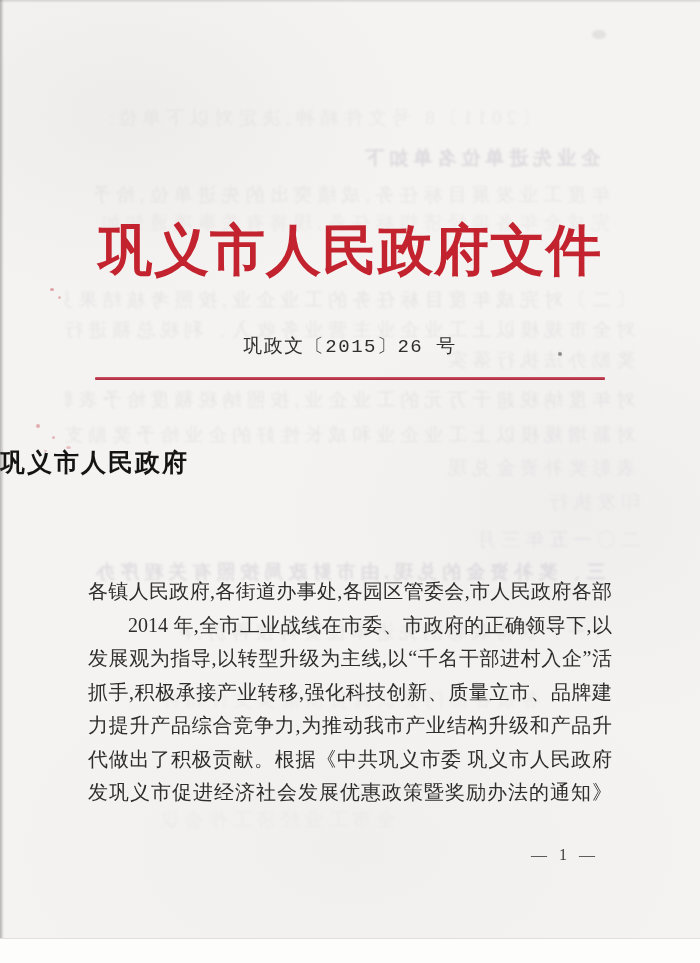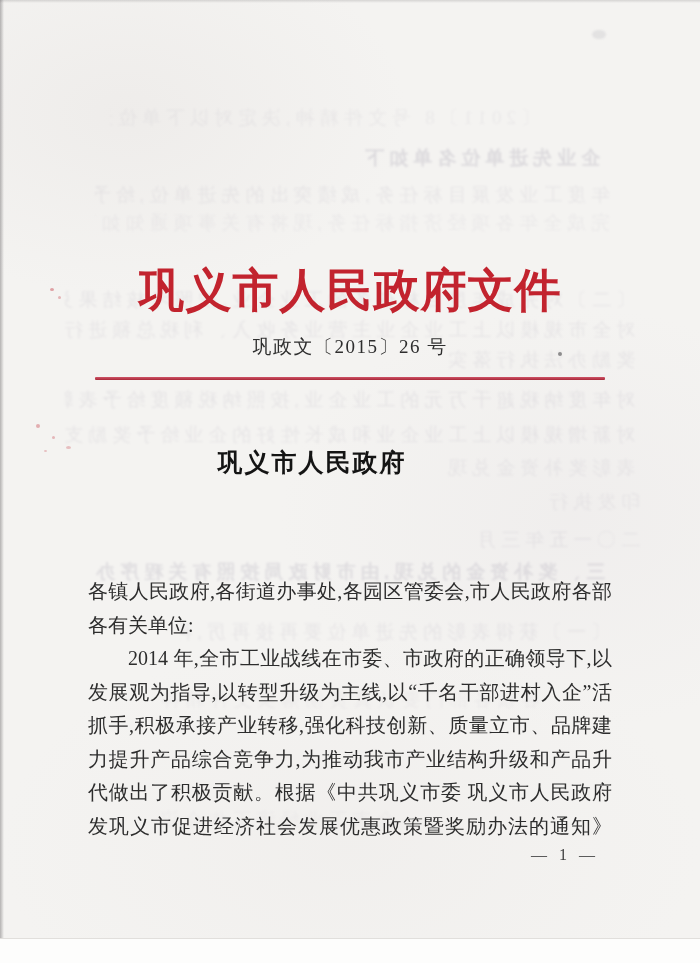--- a/index.html
+++ b/index.html
@@ -25,35 +25,36 @@
   .bleed-layer{position:absolute;left:0;top:0;width:700px;height:941px;overflow:hidden;}
   .bleed{
     position:absolute;height:24px;white-space:nowrap;overflow:hidden;
     transform:scaleX(-1);filter:blur(1px);
     font-size:19px;letter-spacing:5px;color:#938da1;line-height:24px;
   }
   .bleed.bold{font-weight:bold;color:#7e7890;}
 
   .red-header{
     position:absolute;left:0;top:219px;width:700px;height:64px;
-    text-align:center;font-size:46px;line-height:64px;font-weight:bold;
-    color:#c2232e;letter-spacing:1px;white-space:nowrap;margin-top:40px;
+    text-align:center;font-size:55px;line-height:64px;font-weight:bold;
+    color:#c2232e;letter-spacing:1px;white-space:nowrap;
   }
   .doc-number{
     position:absolute;left:0;top:335px;width:700px;height:24px;
     text-align:center;font-size:19px;line-height:24px;color:#2e2e2e;
     letter-spacing:1.5px;
+    font-family:Liberation Mono, monospace;
   }
   .red-line{
     position:absolute;left:95px;top:377px;width:510px;height:3px;
     background:linear-gradient(180deg,#cf5468,#a82737);border-radius:1px;
   }
   .doc-title{
     position:absolute;left:0;top:442px;width:624px;
-    text-align:center;font-weight:bold;color:#141414;
+    font-weight:bold;color:#141414;
     font-size:25px;line-height:41px;letter-spacing:2px;
   }
   .doc-title div{white-space:nowrap;}
   .body-text{
     position:absolute;left:88px;top:575px;width:524px;
     font-size:20px;line-height:33.5px;color:#2d2d2d;
   }
   .bl{
     display:block;text-align:justify;text-align-last:justify;
     text-justify:inter-character;white-space:normal;overflow:hidden;height:33.5px;
@@ -96,21 +97,20 @@
 <div class="doc-number">巩政文〔2015〕26 号</div>
 
 <div class="red-line"></div>
 
 <div class="doc-title">
   <div>巩义市人民政府</div>
 </div>
 
 <div class="body-text">
   <div class="bl">各镇人民政府,各街道办事处,各园区管委会,市人民政府各部门,</div>
-  <div class="bl short">各有关单位:</div>
   <div class="bl indent">2014 年,全市工业战线在市委、市政府的正确领导下,以科学</div>
   <div class="bl">发展观为指导,以转型升级为主线,以“千名干部进村入企”活动为</div>
   <div class="bl">抓手,积极承接产业转移,强化科技创新、质量立市、品牌建设,大</div>
   <div class="bl">力提升产品综合竞争力,为推动我市产业结构升级和产品升级换</div>
   <div class="bl">代做出了积极贡献。根据《中共巩义市委 巩义市人民政府关于印</div>
   <div class="bl">发巩义市促进经济社会发展优惠政策暨奖励办法的通知》(巩发</div>
 </div>
 
 <div class="page-num">— 1 —</div>
 

